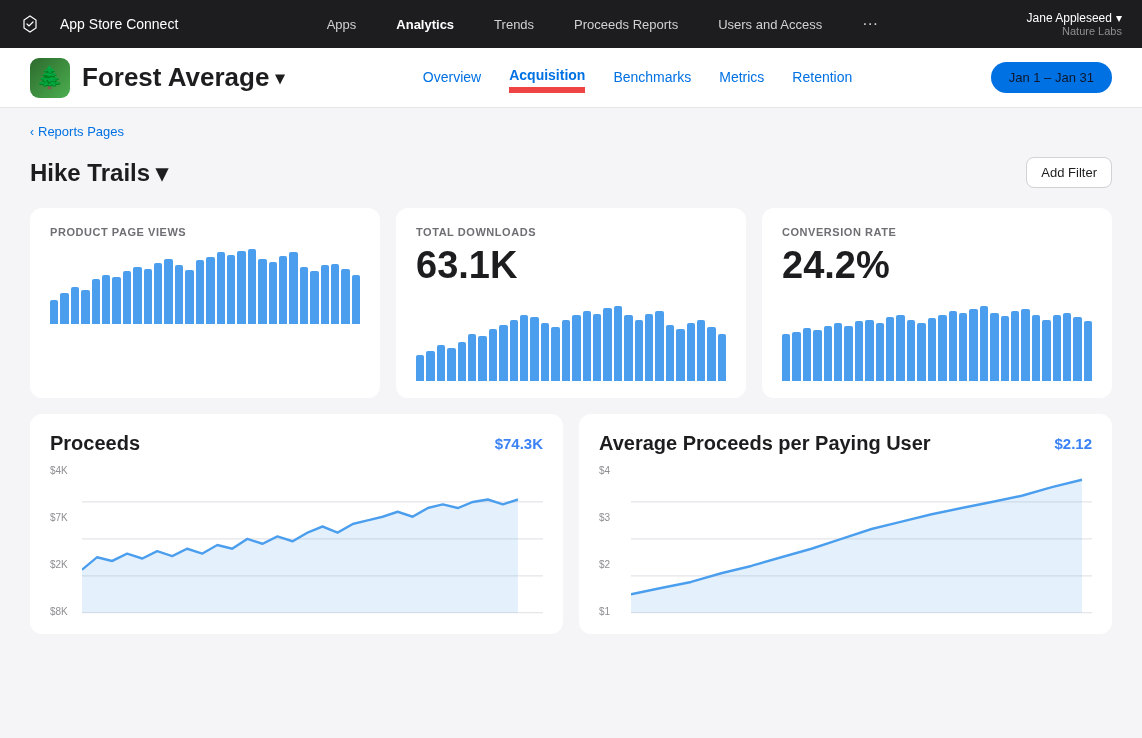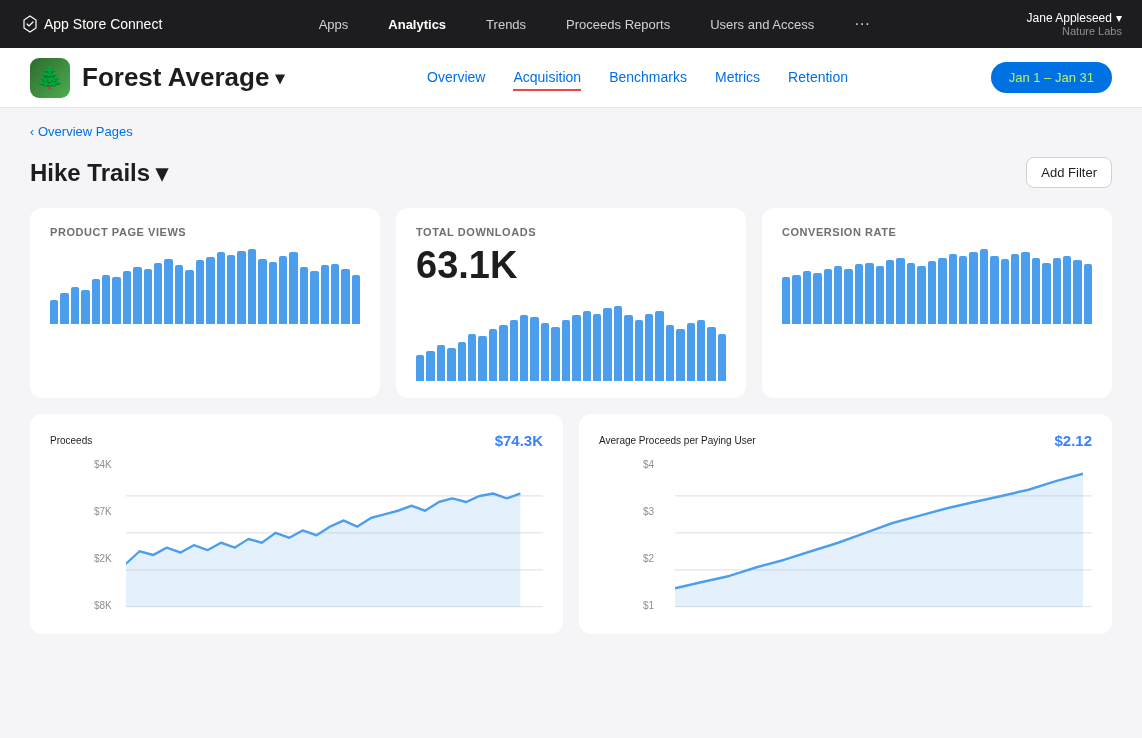--- a/index.html
+++ b/index.html
@@ -10,21 +10,21 @@
       background: #1d1d1f;
       height: 48px;
       display: flex;
       align-items: center;
       padding: 0 20px;
       justify-content: space-between;
     }
     .top-nav-left {
       display: flex;
       align-items: center;
-      gap: 4px;
+      gap: 20px;
       color: white;
       font-size: 14px;
       font-weight: 500;
     }
     .asc-logo {
       width: 20px;
       height: 20px;
       color: white;
     }
     .top-nav-center {
@@ -104,26 +104,26 @@
     }
     .app-tab {
       font-size: 14px;
       color: #0071e3;
       cursor: pointer;
       padding: 4px 0;
       text-decoration: none;
       border-bottom: 2px solid transparent;
     }
     .app-tab.active {
-      border-bottom: 2px solid #ef4444;
-      font-weight: 400;
+      border-bottom: 6px solid #ef4444;
+      font-weight: 700;
     }
     .date-btn {
       background: #0071e3;
-      color: #bef264;
+      color: #0f172a;
       border: none;
       border-radius: 20px;
       padding: 8px 18px;
       font-size: 13px;
       font-weight: 500;
       cursor: pointer;
       white-space: nowrap;
     }
 
     
@@ -222,33 +222,32 @@
       height: 220px;
       overflow: hidden;
     }
     .chart-header {
       display: flex;
       align-items: center;
       justify-content: space-between;
       margin-bottom: 10px;
     }
     .chart-title {
-      font-size: 10px;
-      font-weight: 400;
+      font-size: 20px;
+      font-weight: 700;
       color: #1d1d1f;
     }
     .chart-value {
       font-size: 15px;
       font-weight: 600;
       color: #3b82f6;
     }
     .line-chart-area {
       position: relative;
       height: 160px;
-      margin-left: 44px;
     }
     .y-axis-labels {
       position: absolute;
       left: 0;
       top: 0;
       height: 100%;
       display: flex;
       flex-direction: column;
       justify-content: space-between;
       padding-bottom: 8px;
@@ -314,21 +313,21 @@
     <a class="app-tab">Metrics</a>
     <a class="app-tab">Retention</a>
   </div>
   <button class="date-btn">Jan 1 – Jan 31</button>
 </header>
 
 <main class="content">
 
   <div class="breadcrumb">
     <span class="breadcrumb-chevron">‹</span>
-    <span>Overview Pages</span>
+    <span>Reports Pages</span>
   </div>
 
   <div class="page-title-row">
     <div class="page-title">
       <span>Hike Trails</span>
       <span>▾</span>
     </div>
     <button class="add-filter-btn">Add Filter</button>
   </div>
 
@@ -399,20 +398,21 @@
           <div class="bar" style="height: 56.25px;"></div>
           <div class="bar" style="height: 51.5625px;"></div>
           <div class="bar" style="height: 58.125px;"></div>
           <div class="bar" style="height: 60.9375px;"></div>
           <div class="bar" style="height: 54.375px;"></div>
           <div class="bar" style="height: 46.875px;"></div>
         </div>
       </div>
       <div class="metric-card">
         <div class="metric-label">CONVERSION RATE</div>
+        <div class="metric-value">24.2%</div>
         <div class="bar-chart">
           <div class="bar" style="height: 46.875px;"></div>
           <div class="bar" style="height: 49.4318px;"></div>
           <div class="bar" style="height: 52.8409px;"></div>
           <div class="bar" style="height: 51.1364px;"></div>
           <div class="bar" style="height: 55.3977px;"></div>
           <div class="bar" style="height: 57.9545px;"></div>
           <div class="bar" style="height: 55.3977px;"></div>
           <div class="bar" style="height: 59.6591px;"></div>
           <div class="bar" style="height: 61.3636px;"></div>

